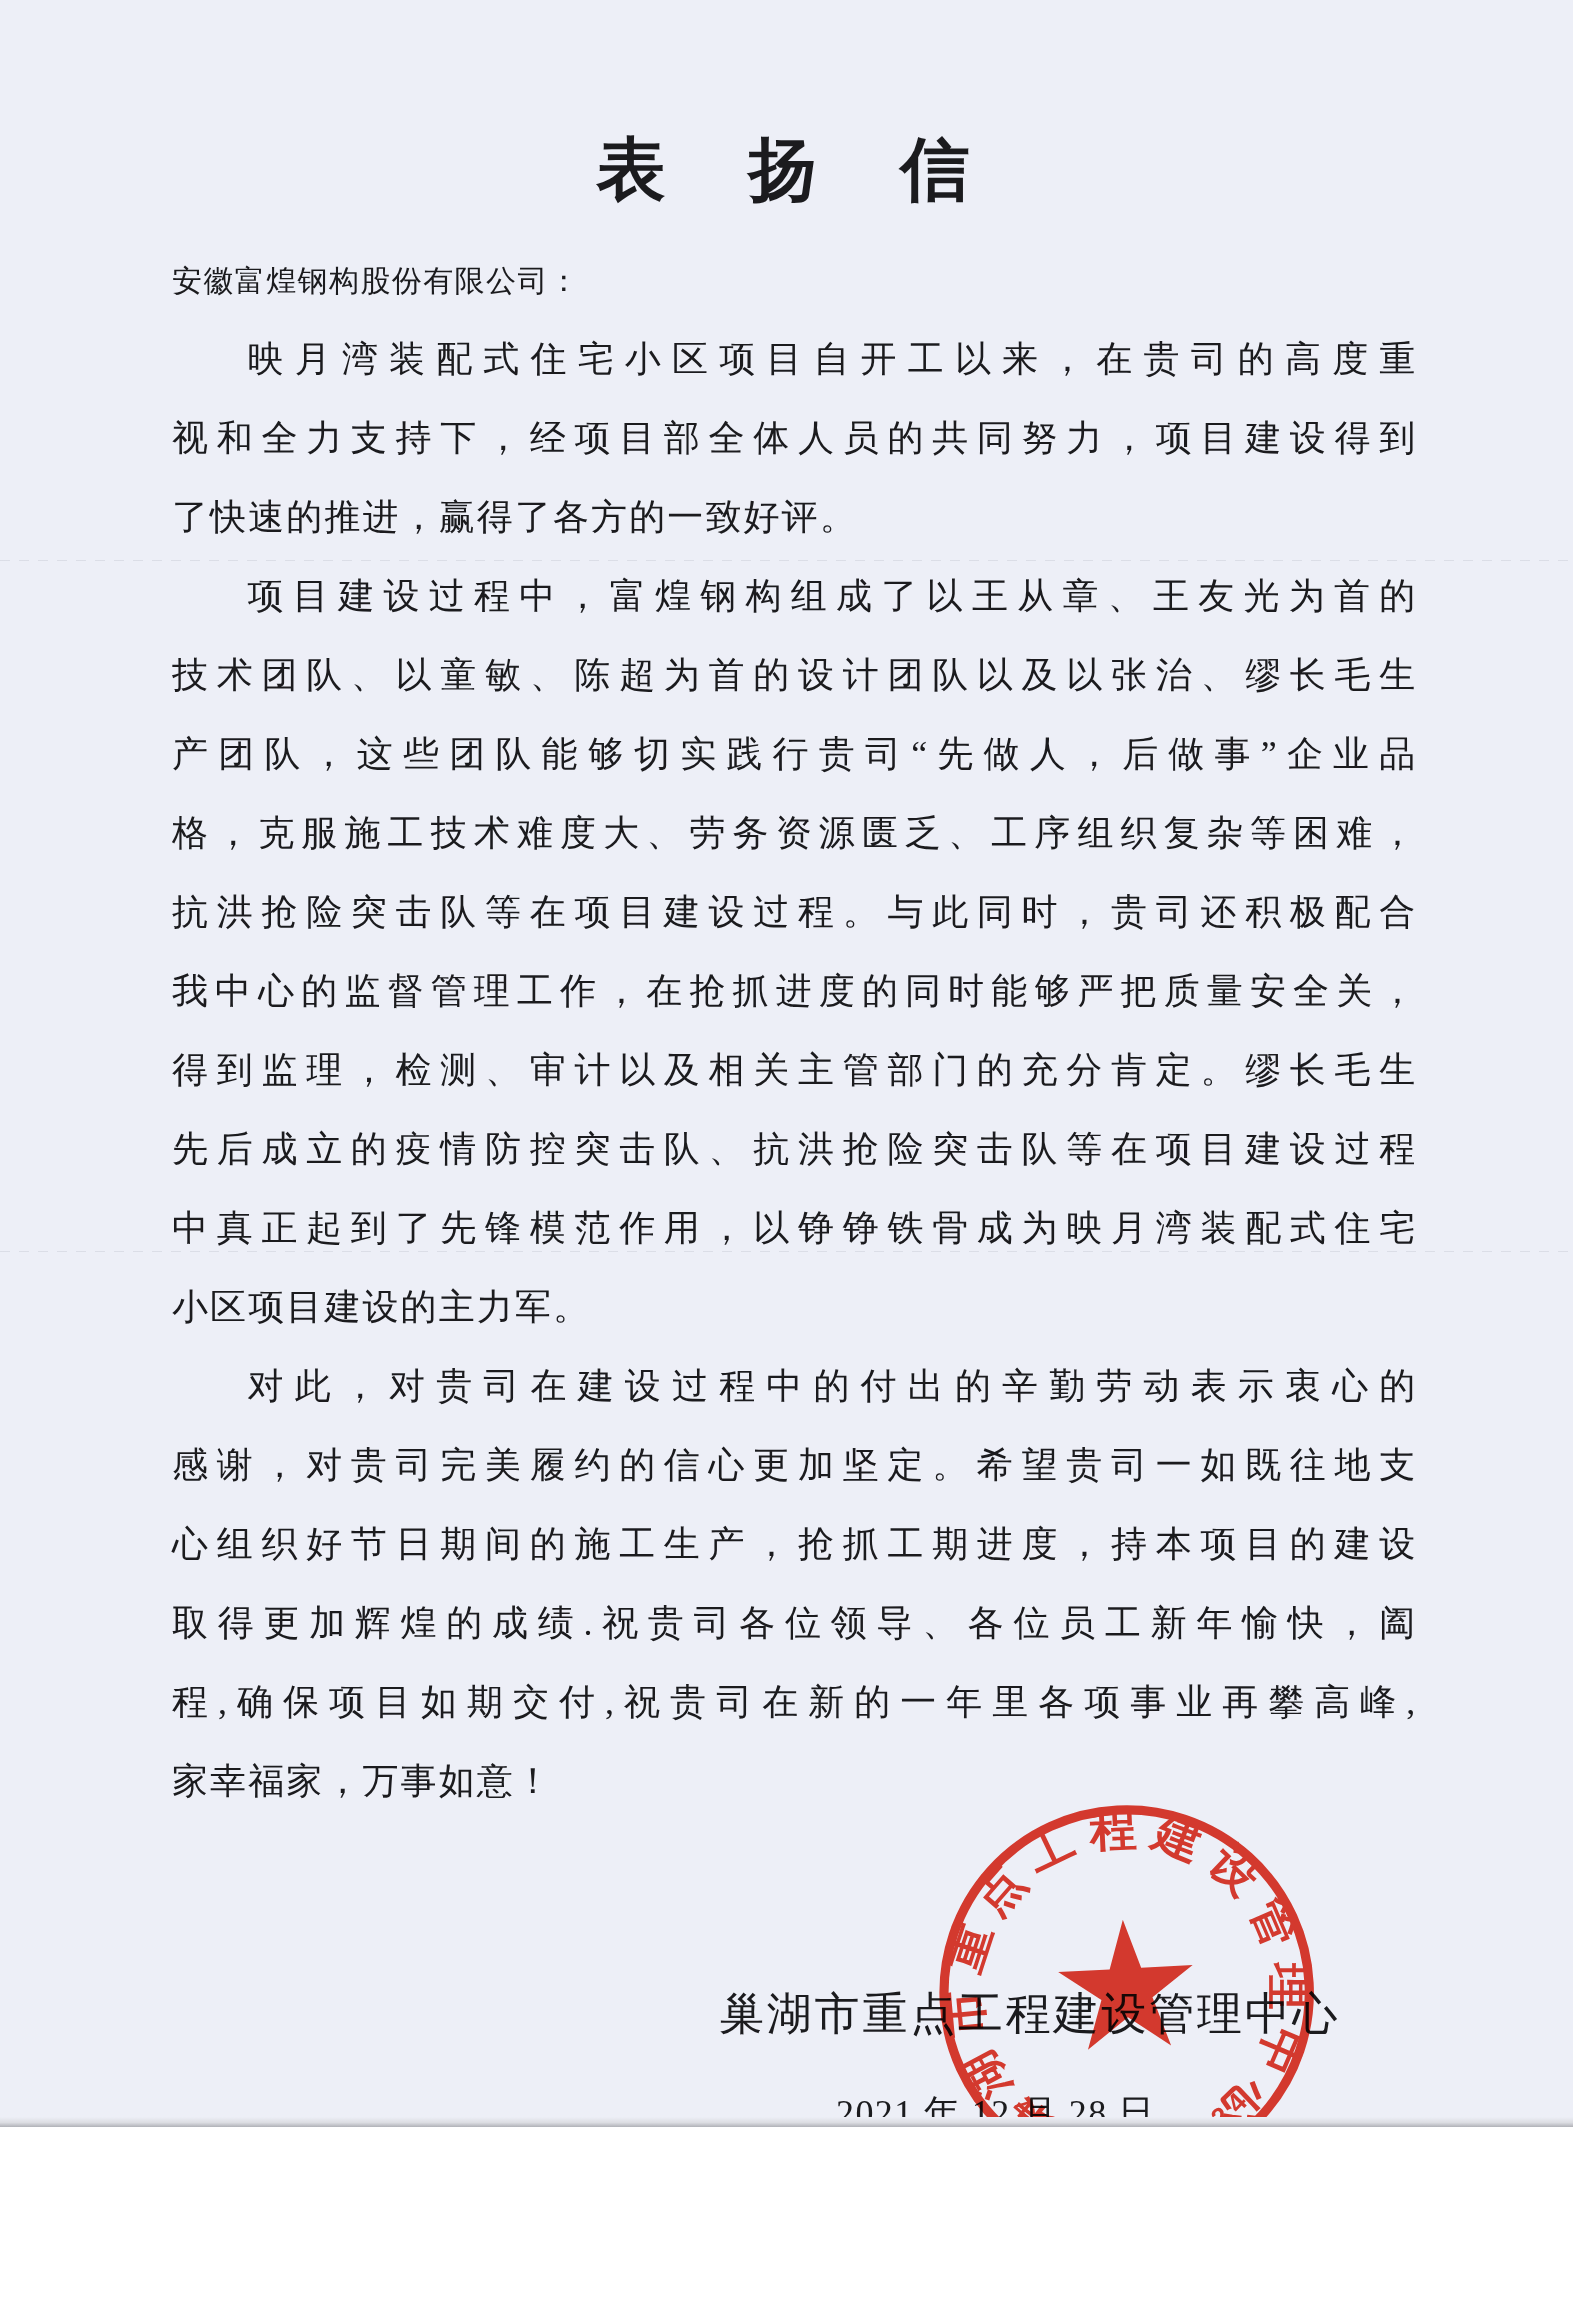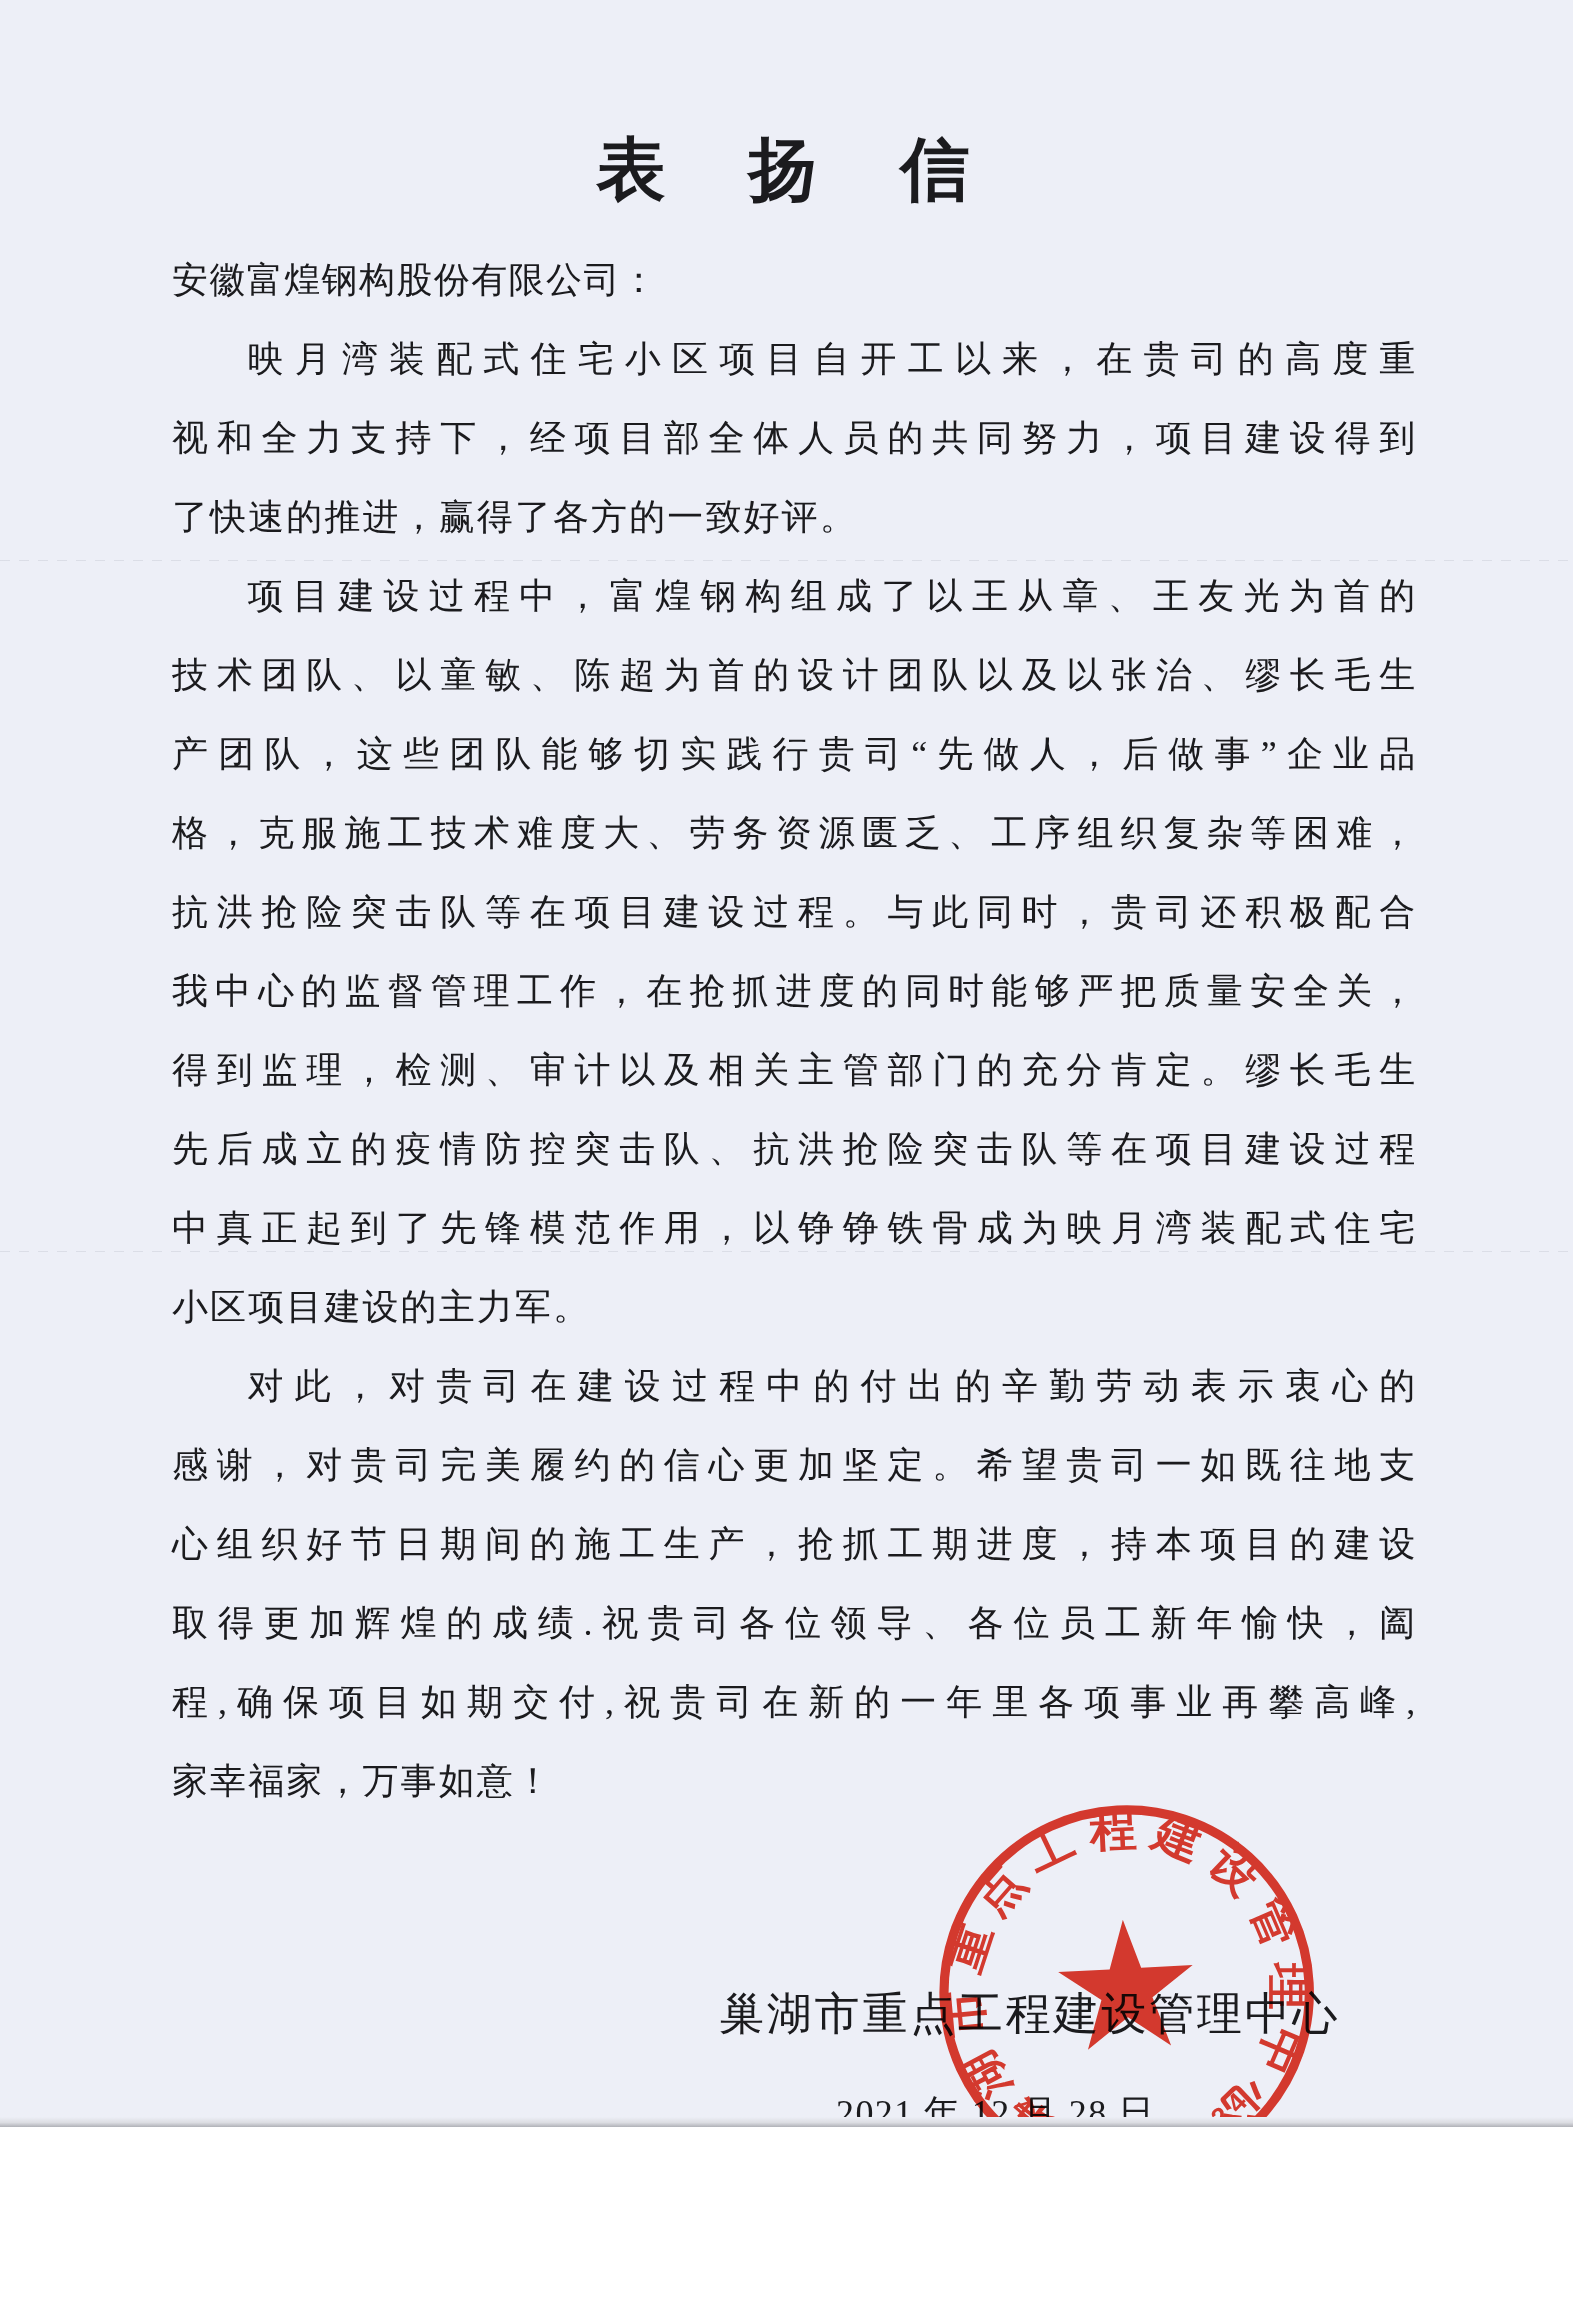--- a/index.html
+++ b/index.html
@@ -40,21 +40,21 @@
   }
   .line.first{ text-indent:2.1em; }
   .line.last{
     text-align:right;
     text-align-last:left;
     letter-spacing:2.1px;
   }
   .salutation{
     height:79px;
     line-height:79px;
-    font-size:36px;
+    font-size:30px;
     font-weight:500;
     letter-spacing:1.4px;
   }
   .signature{
     position:absolute;
     left:719px;
     top:1984px;
     font-size:45px;
     font-weight:500;
     letter-spacing:2.8px;

